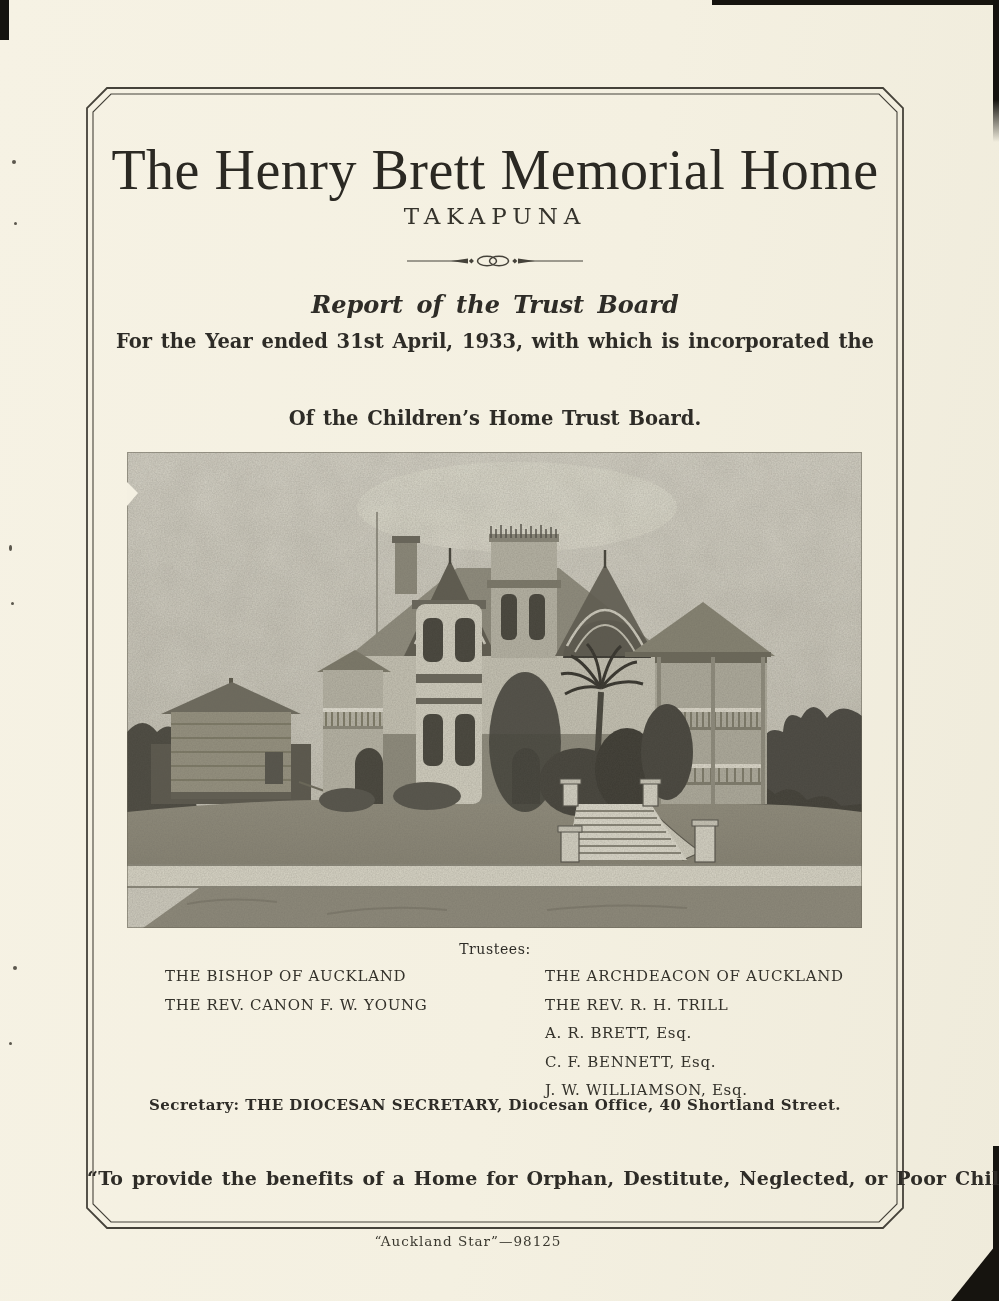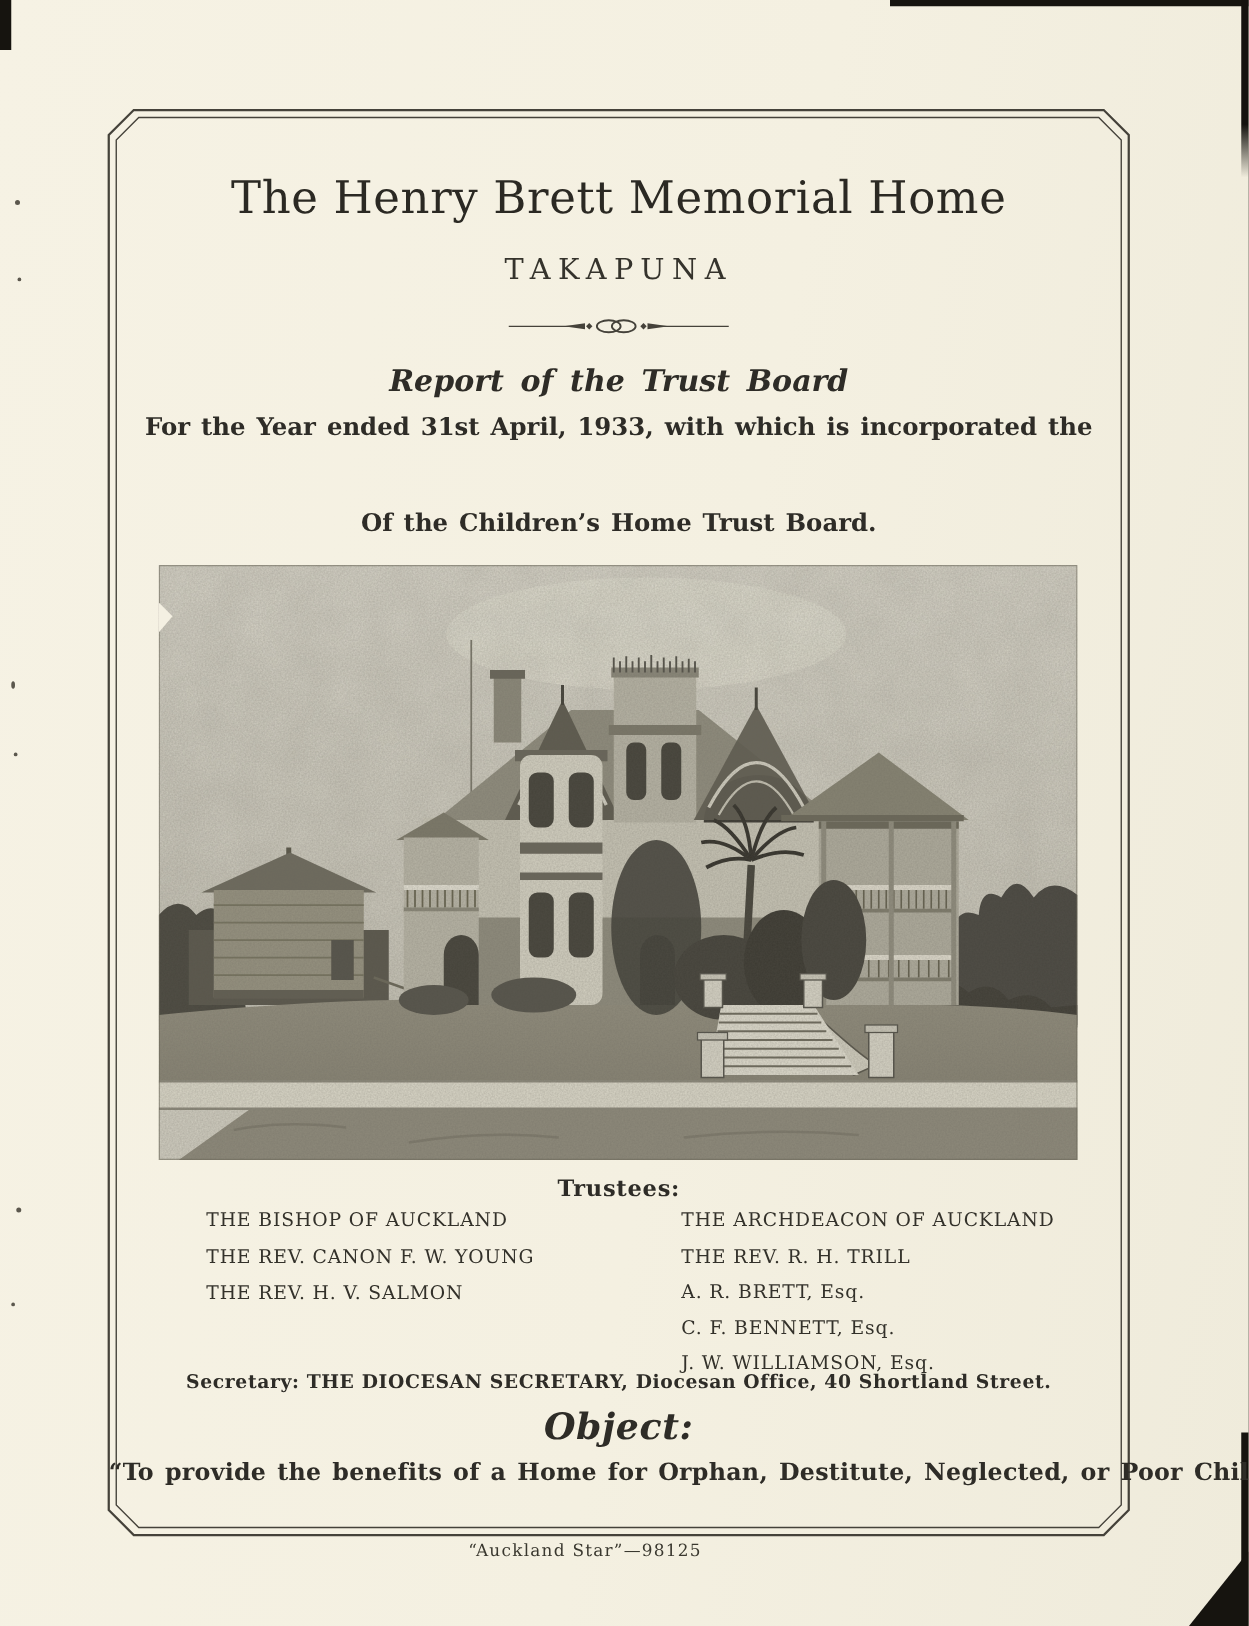--- a/index.html
+++ b/index.html
@@ -12,29 +12,29 @@
   .art{position:absolute;background:#16140f;}
   .art.tl{left:0;top:0;width:9px;height:40px;}
   .art.top{left:712px;top:0;width:287px;height:5px;}
   .art.rt{right:0;top:0;width:6px;height:142px;background:linear-gradient(#14120e 70%,rgba(20,18,14,0));}
   .art.rb{right:0;top:1146px;width:6px;height:155px;}
   .art.wedge{right:0;bottom:0;width:48px;height:60px;clip-path:polygon(100% 0,100% 100%,0 100%);}
   .speck{position:absolute;background:#5b574d;border-radius:50%;}
   
   .frame-svg{position:absolute;left:0;top:0;}
   .cblock{position:absolute;left:87px;width:816px;text-align:center;white-space:nowrap;}
-  .title{top:138px;font-size:36px;letter-spacing:.5px;color:#2b2923;}
+  .title{top:138px;font-size:56px;letter-spacing:.5px;color:#2b2923;font-family:Liberation Serif, serif;}
   .subtitle{top:203px;font-size:23px;letter-spacing:6px;color:#35332c;}
   .divider{top:252px;}
   .rep-head{top:290px;font-size:24px;font-weight:bold;font-style:italic;word-spacing:5px;}
   .rep-line{top:330px;font-size:19.5px;font-weight:bold;word-spacing:2px;}
   .rep-head2{top:367px;font-size:24px;font-weight:bold;font-style:italic;}
   .rep-line2{top:407px;font-size:19.5px;font-weight:bold;word-spacing:2px;}
   .photo{position:absolute;left:127px;top:452px;width:735px;height:476px;}
-  .trustees-label{top:941px;font-size:18px;font-weight:bold;letter-spacing:.6px;}
+  .trustees-label{top:941px;font-size:14px;font-weight:normal;letter-spacing:.6px;}
   .cols{position:absolute;left:165px;top:966px;width:680px;display:grid;grid-template-columns:380px 300px;}
   .cols ul{list-style:none;margin:0;padding:0;text-align:left;}
   .cols li{font-size:15px;letter-spacing:.7px;line-height:21px;margin-bottom:8px;
            padding-left:30px;text-indent:-30px;color:#33312a;width:300px;}
   .cols .rcol li{margin-bottom:7.5px;width:300px;}
   .secretary{top:1096px;font-size:15px;font-weight:700;letter-spacing:.5px;}
   .object-head{top:1124px;font-size:29px;font-weight:bold;font-style:italic;letter-spacing:.5px;}
   .object-quote{top:1167px;font-size:19px;font-weight:bold;letter-spacing:.2px;word-spacing:2px;}
   .imprint{top:1233px;left:60px;width:816px;font-size:13.5px;letter-spacing:1px;color:#3a382f;}
 </style>
@@ -225,29 +225,27 @@
       <rect x="0.5" y="0.5" width="734" height="475" fill="none" stroke="#6b6859" opacity=".55"></rect>
       <polygon points="0,30 11,41 0,54" fill="#f4f0e2"></polygon>
     </svg>
   </figure>
 
   <div class="cblock trustees-label">Trustees:</div>
   <div class="cols">
     <ul class="lcol">
       <li>THE BISHOP OF AUCKLAND</li>
       <li>THE REV. CANON F. W. YOUNG</li>
-      <li>THE REV. H. V. SALMON</li>
     </ul>
     <ul class="rcol">
       <li>THE ARCHDEACON OF AUCKLAND</li>
       <li>THE REV. R. H. TRILL</li>
       <li>A. R. BRETT, Esq.</li>
       <li>C. F. BENNETT, Esq.</li>
       <li>J. W. WILLIAMSON, Esq.</li>
     </ul>
   </div>
 
   <div class="cblock secretary">Secretary: THE DIOCESAN SECRETARY, Diocesan Office, 40 Shortland Street.</div>
-  <div class="cblock object-head">Object:</div>
   <div class="cblock object-quote">“To provide the benefits of a Home for Orphan, Destitute, Neglected, or Poor Children.”</div>
   <div class="cblock imprint">“Auckland Star”—98125</div>
 
 </div>
 
 </body></html>

